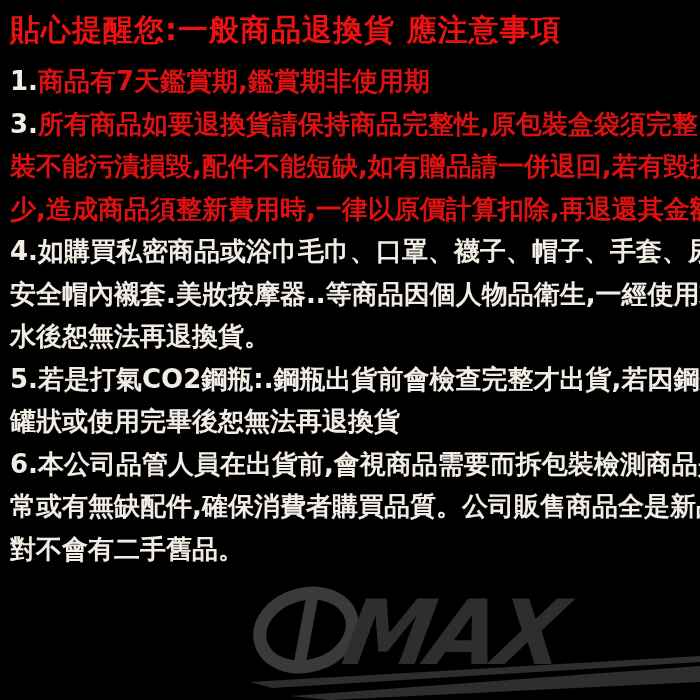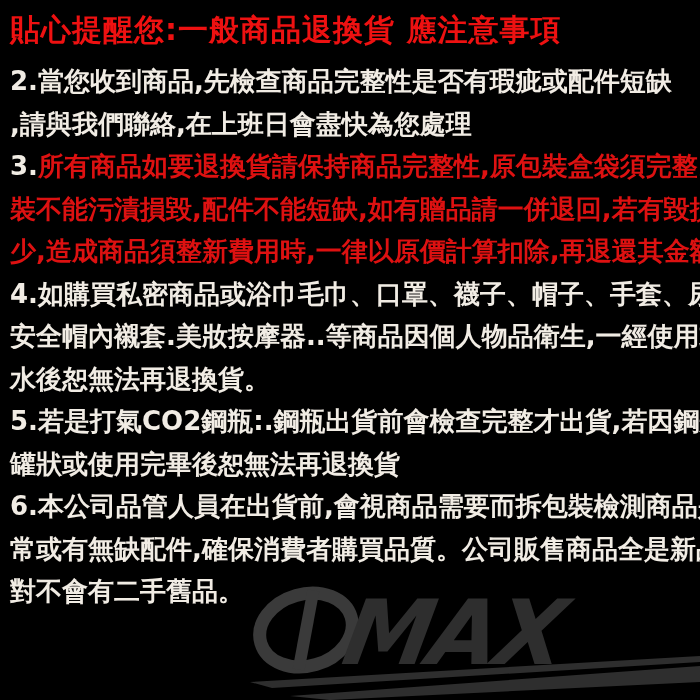--- a/index.html
+++ b/index.html
@@ -75,22 +75,21 @@
 
     <text class="logo-max" x="112" y="92" font-size="90" fill="var(--logo-gray)" transform="skewX(-10)" letter-spacing="-4">MAX</text>
 
     <polygon points="6,110 456,84 456,90 28,116" fill="var(--logo-gray)"></polygon>
     <polygon points="46,124 456,94 456,110 86,128" fill="var(--logo-gray)"></polygon>
   </svg>
 
   <div class="content">
     <div class="title">貼心提醒您:一般商品退換貨 應注意事項</div>
     <div class="notice-body">
-        <div class="item"><span class="num">2.</span><span class="white">當您收到商品,先檢查商品完整性是否有瑕疵或配件短缺
-,請與我們聯絡,在上班日會盡快為您處理</span></div>
+        <div class="item"><span class="num">1.</span><span class="red">商品有7天鑑賞期,鑑賞期非使用期</span></div>
         <div class="item"><span class="num">3.</span><span class="red">所有商品如要退換貨請保持商品完整性,原包裝盒袋須完整。紙盒包
 裝不能污漬損毀,配件不能短缺,如有贈品請一併退回,若有毀損或減
 少,造成商品須整新費用時,一律以原價計算扣除,再退還其金額。</span></div>
         <div class="item"><span class="num">4.</span><span class="white">如購買私密商品或浴巾毛巾、口罩、襪子、帽子、手套、尿袋、
 安全帽內襯套.美妝按摩器..等商品因個人物品衛生,一經使用或下
 水後恕無法再退換貨。</span></div>
         <div class="item"><span class="num">5.</span><span class="white">若是打氣CO2鋼瓶:.鋼瓶出貨前會檢查完整才出貨,若因鋼瓶成空
 罐狀或使用完畢後恕無法再退換貨</span></div>
         <div class="item"><span class="num">6.</span><span class="white">本公司品管人員在出貨前,會視商品需要而拆包裝檢測商品是否正
 常或有無缺配件,確保消費者購買品質。公司販售商品全是新品,絕

